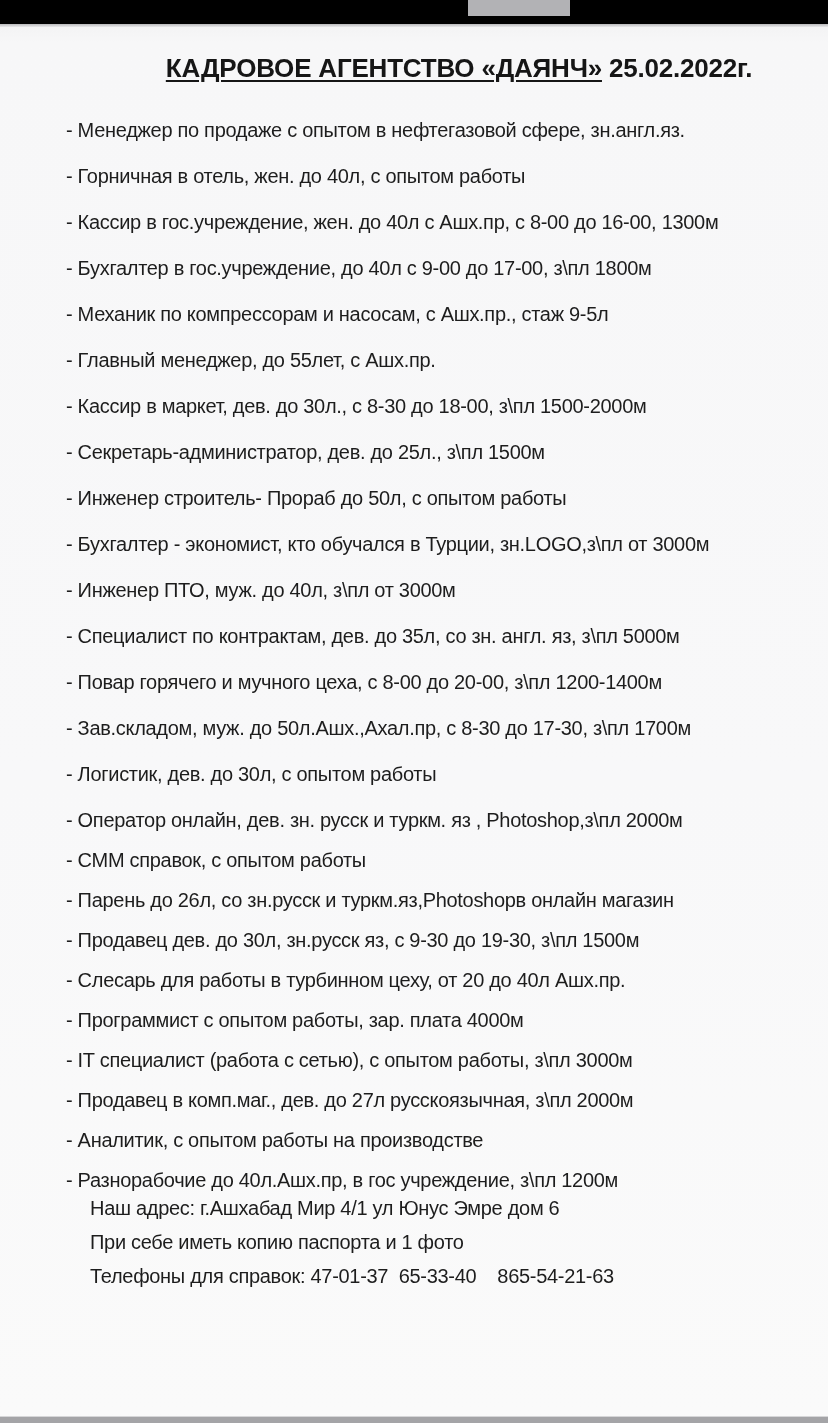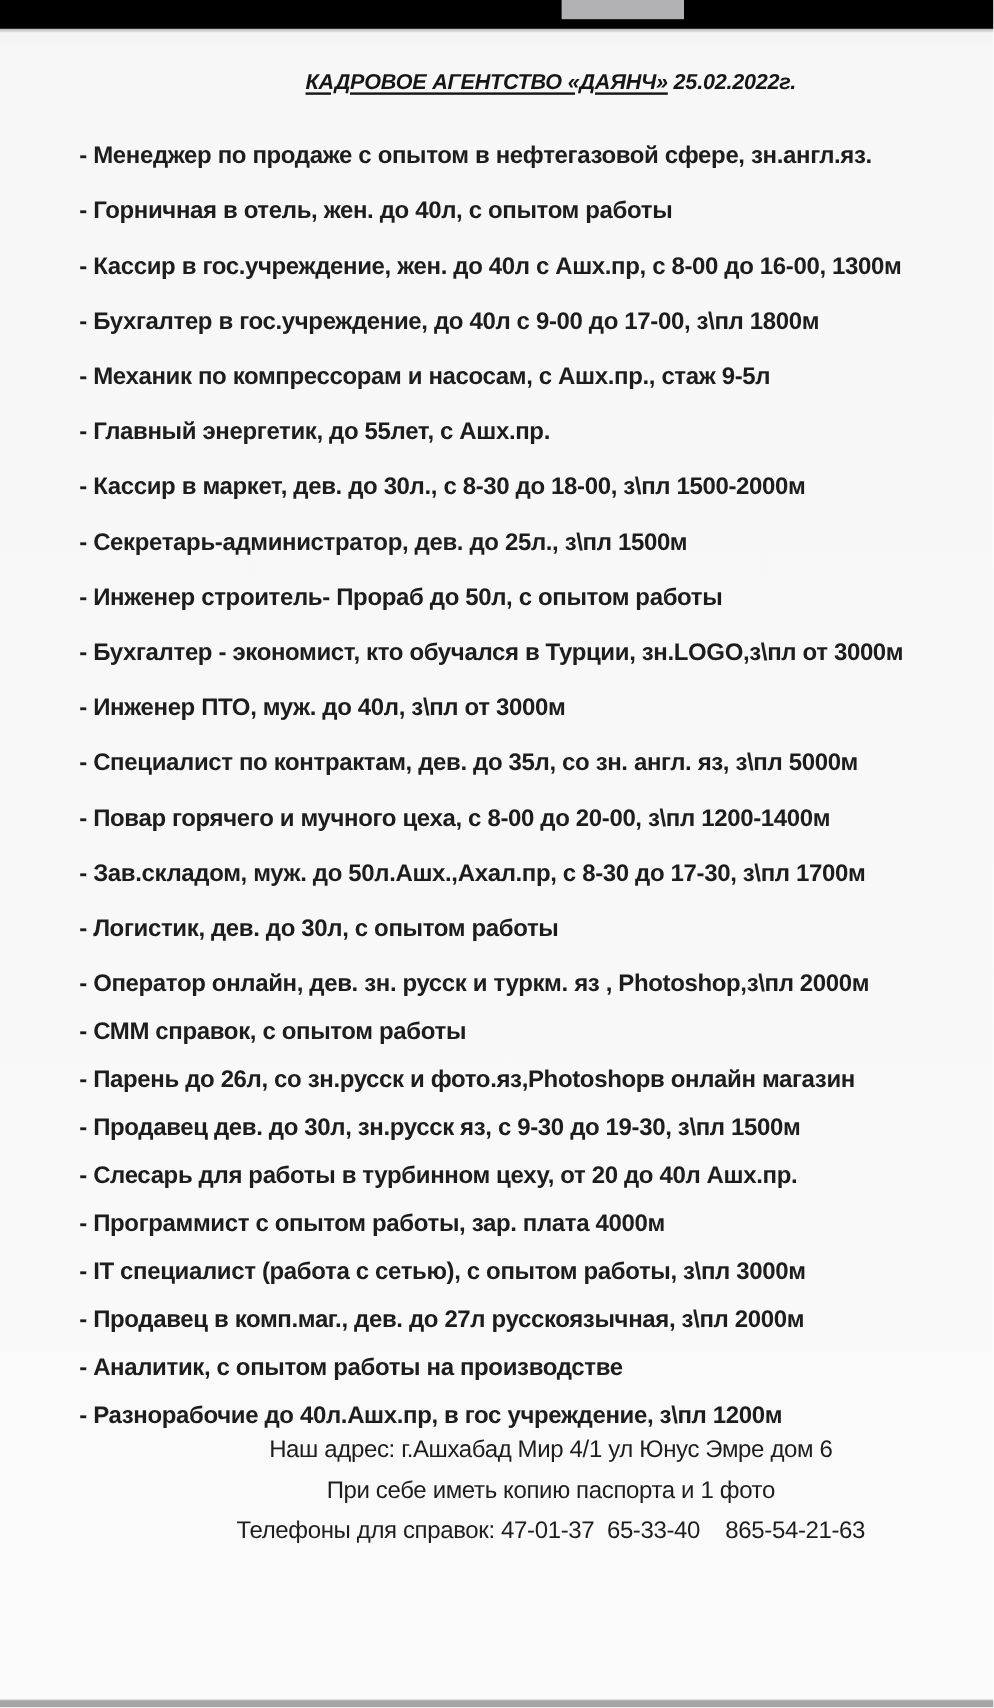--- a/index.html
+++ b/index.html
@@ -38,55 +38,53 @@
     background: linear-gradient(180deg, #b9b9bb, #e7e7e9);
   }
   
   .doc {
     color: #1c1c1c;
   }
   .doc-title {
     margin: 26px 0 0 0;
     padding-left: 90px;
     text-align: center;
-    font-size: 18px;
+    font-size: 26px;
     line-height: 30px;
     font-weight: 700;
-    font-style: italic;
     letter-spacing: -0.2px;
     color: #161616;
     white-space: nowrap;
   }
   .doc-title .underlined {
     text-decoration: underline;
     text-decoration-thickness: 2px;
     text-underline-offset: 3px;
   }
   .vacancy-list {
     margin-top: 34px;
     padding: 0 20px 0 66px;
-    font-weight: bold;
   }
   .item {
     margin: 0 0 20px 0;
     font-size: 20px;
     line-height: 26px;
     letter-spacing: -0.3px;
     white-space: nowrap;
     color: #1d1d1d;
   }
   .item.tight {
     margin-bottom: 14px;
   }
   .item.last {
     margin-bottom: 2px;
   }
   .doc-footer {
     padding-left: 90px;
-    text-align: center;
+    text-align: left;
   }
   .footer-line {
     margin: 0 0 8px 0;
     font-size: 20px;
     line-height: 26px;
     letter-spacing: -0.3px;
     white-space: pre;
     color: #1d1d1d;
   }
   
@@ -113,33 +111,33 @@
   <div class="doc">
 
     <h1 class="doc-title"><span class="underlined">КАДРОВОЕ АГЕНТСТВО «ДАЯНЧ»</span><span> 25.02.2022г.</span></h1>
 
     <div class="vacancy-list">
       <p class="item">- Менеджер по продаже с опытом в нефтегазовой сфере, зн.англ.яз.</p>
       <p class="item">- Горничная в отель, жен. до 40л, с опытом работы</p>
       <p class="item">- Кассир в гос.учреждение, жен. до 40л с Ашх.пр, с 8-00 до 16-00, 1300м</p>
       <p class="item">- Бухгалтер в гос.учреждение, до 40л с 9-00 до 17-00, з\пл 1800м</p>
       <p class="item">- Механик по компрессорам и насосам, с Ашх.пр., стаж 9-5л</p>
-      <p class="item">- Главный энергетик, до 55лет, с Ашх.пр.</p>
+      <p class="item">- Главный менеджер, до 55лет, с Ашх.пр.</p>
       <p class="item">- Кассир в маркет, дев. до 30л., с 8-30 до 18-00, з\пл 1500-2000м</p>
       <p class="item">- Секретарь-администратор, дев. до 25л., з\пл 1500м</p>
       <p class="item">- Инженер строитель- Прораб до 50л, с опытом работы</p>
       <p class="item">- Бухгалтер - экономист, кто обучался в Турции, зн.LOGO,з\пл от 3000м</p>
       <p class="item">- Инженер ПТО, муж. до 40л, з\пл от 3000м</p>
       <p class="item">- Специалист по контрактам, дев. до 35л, со зн. англ. яз, з\пл 5000м</p>
       <p class="item">- Повар горячего и мучного цеха, с 8-00 до 20-00, з\пл 1200-1400м</p>
       <p class="item">- Зав.складом, муж. до 50л.Ашх.,Ахал.пр, с 8-30 до 17-30, з\пл 1700м</p>
       <p class="item">- Логистик, дев. до 30л, с опытом работы</p>
       <p class="item tight">- Оператор онлайн, дев. зн. русск и туркм. яз , Photoshop,з\пл 2000м</p>
       <p class="item tight">- СММ справок, с опытом работы</p>
-      <p class="item tight">- Парень до 26л, со зн.русск и фото.яз,Photoshopв онлайн магазин</p>
+      <p class="item tight">- Парень до 26л, со зн.русск и туркм.яз,Photoshopв онлайн магазин</p>
       <p class="item tight">- Продавец дев. до 30л, зн.русск яз, с 9-30 до 19-30, з\пл 1500м</p>
       <p class="item tight">- Слесарь для работы в турбинном цеху, от 20 до 40л Ашх.пр.</p>
       <p class="item tight">- Программист с опытом работы, зар. плата 4000м</p>
       <p class="item tight">- IT специалист (работа с сетью), с опытом работы, з\пл 3000м</p>
       <p class="item tight">- Продавец в комп.маг., дев. до 27л русскоязычная, з\пл 2000м</p>
       <p class="item tight">- Аналитик, с опытом работы на производстве</p>
       <p class="item last">- Разнорабочие до 40л.Ашх.пр, в гос учреждение, з\пл 1200м</p>
     </div>
 
     <div class="doc-footer">

